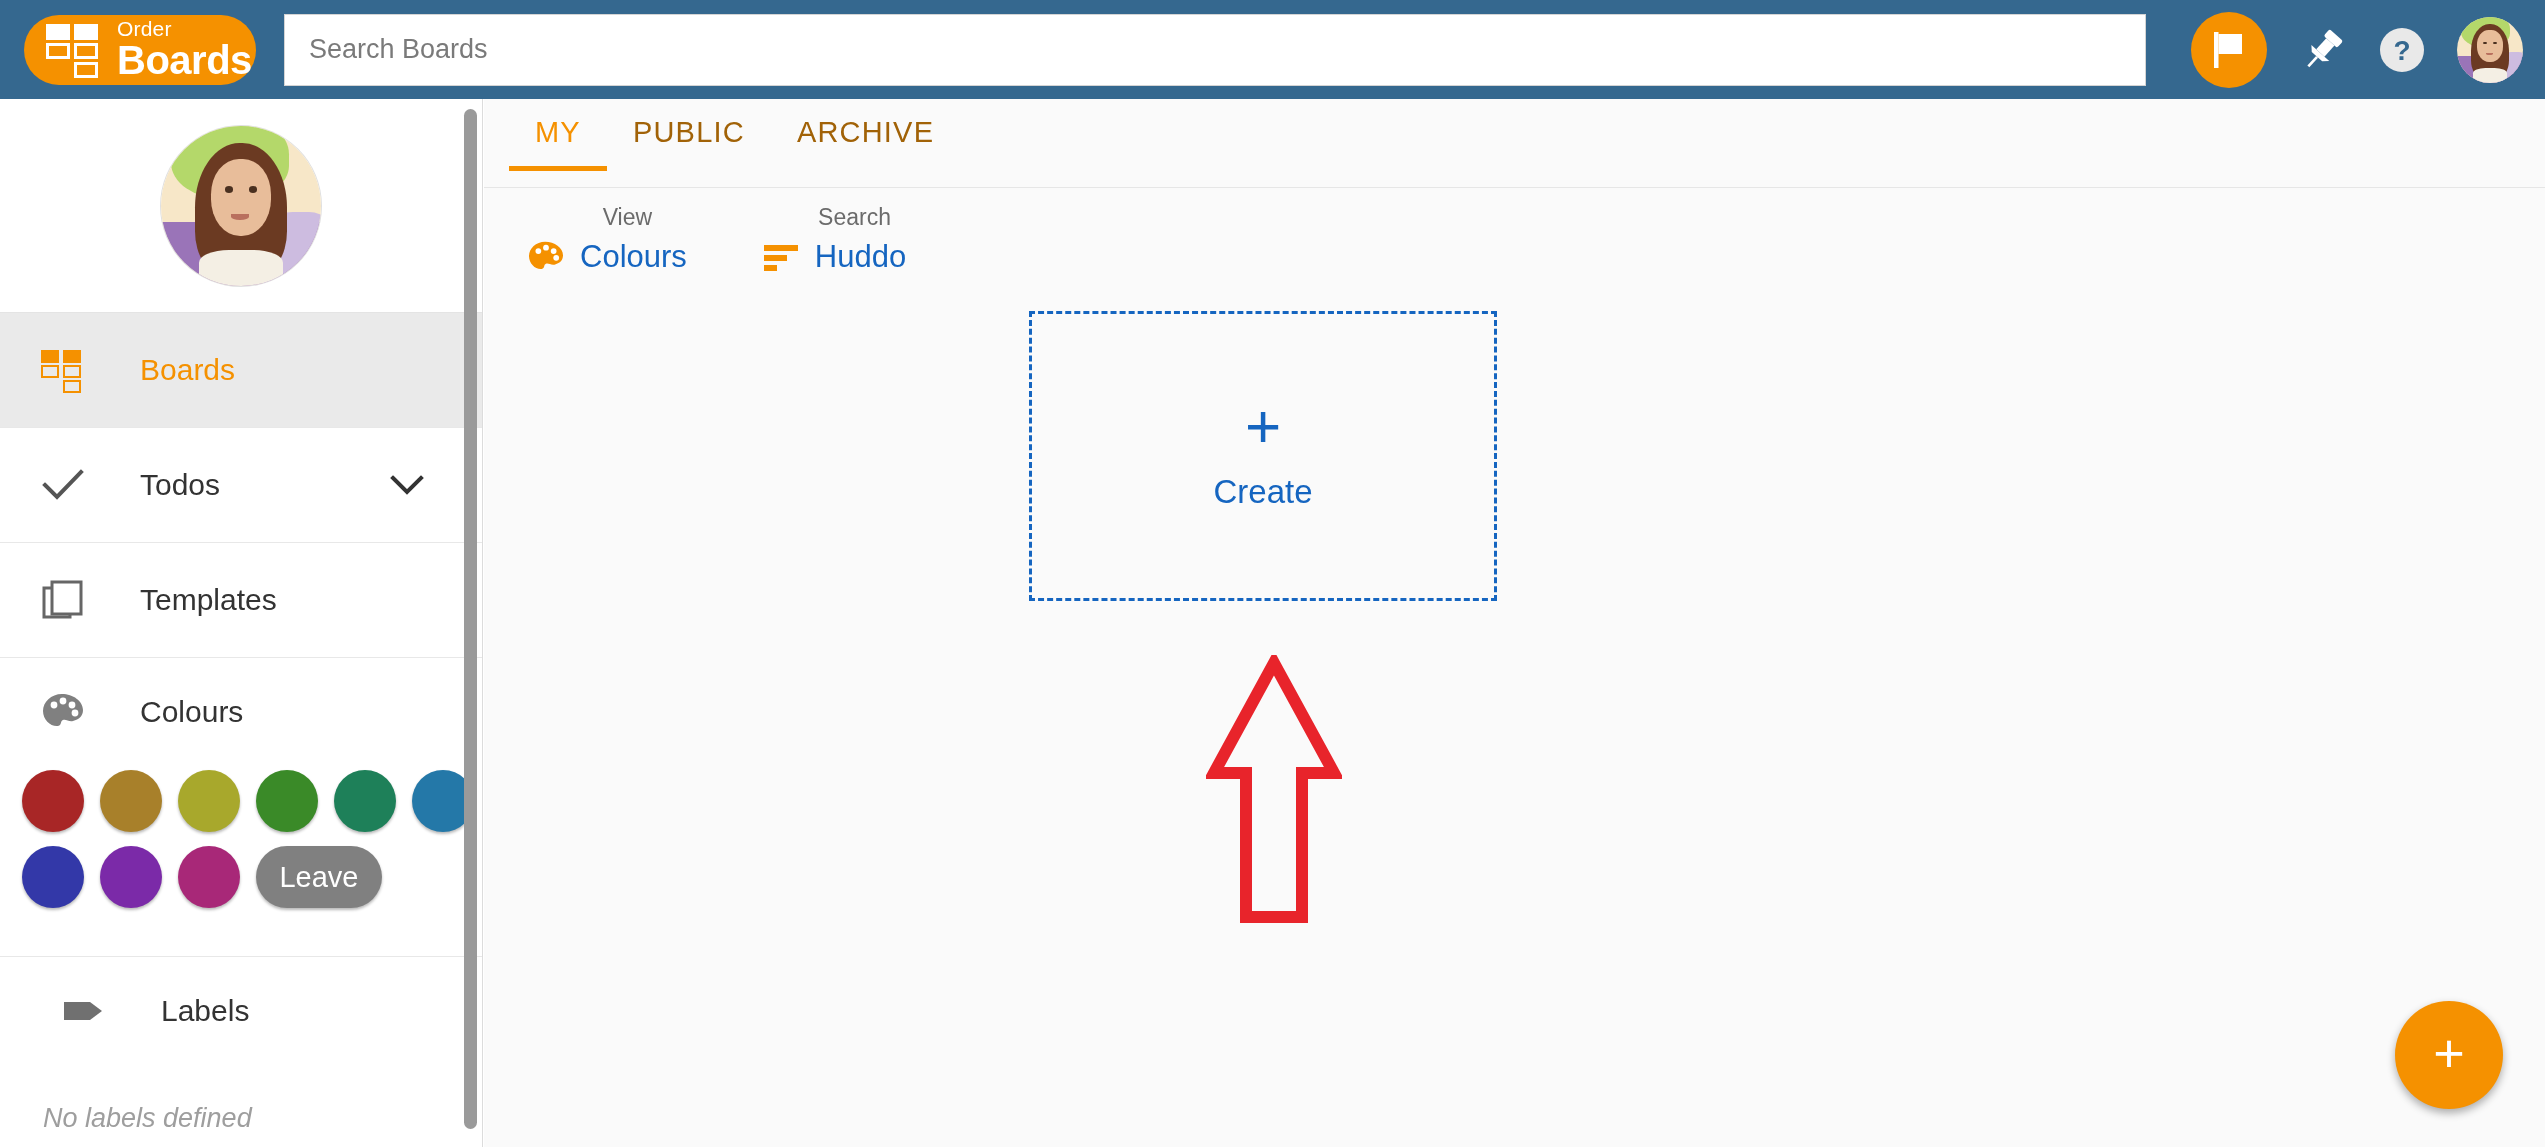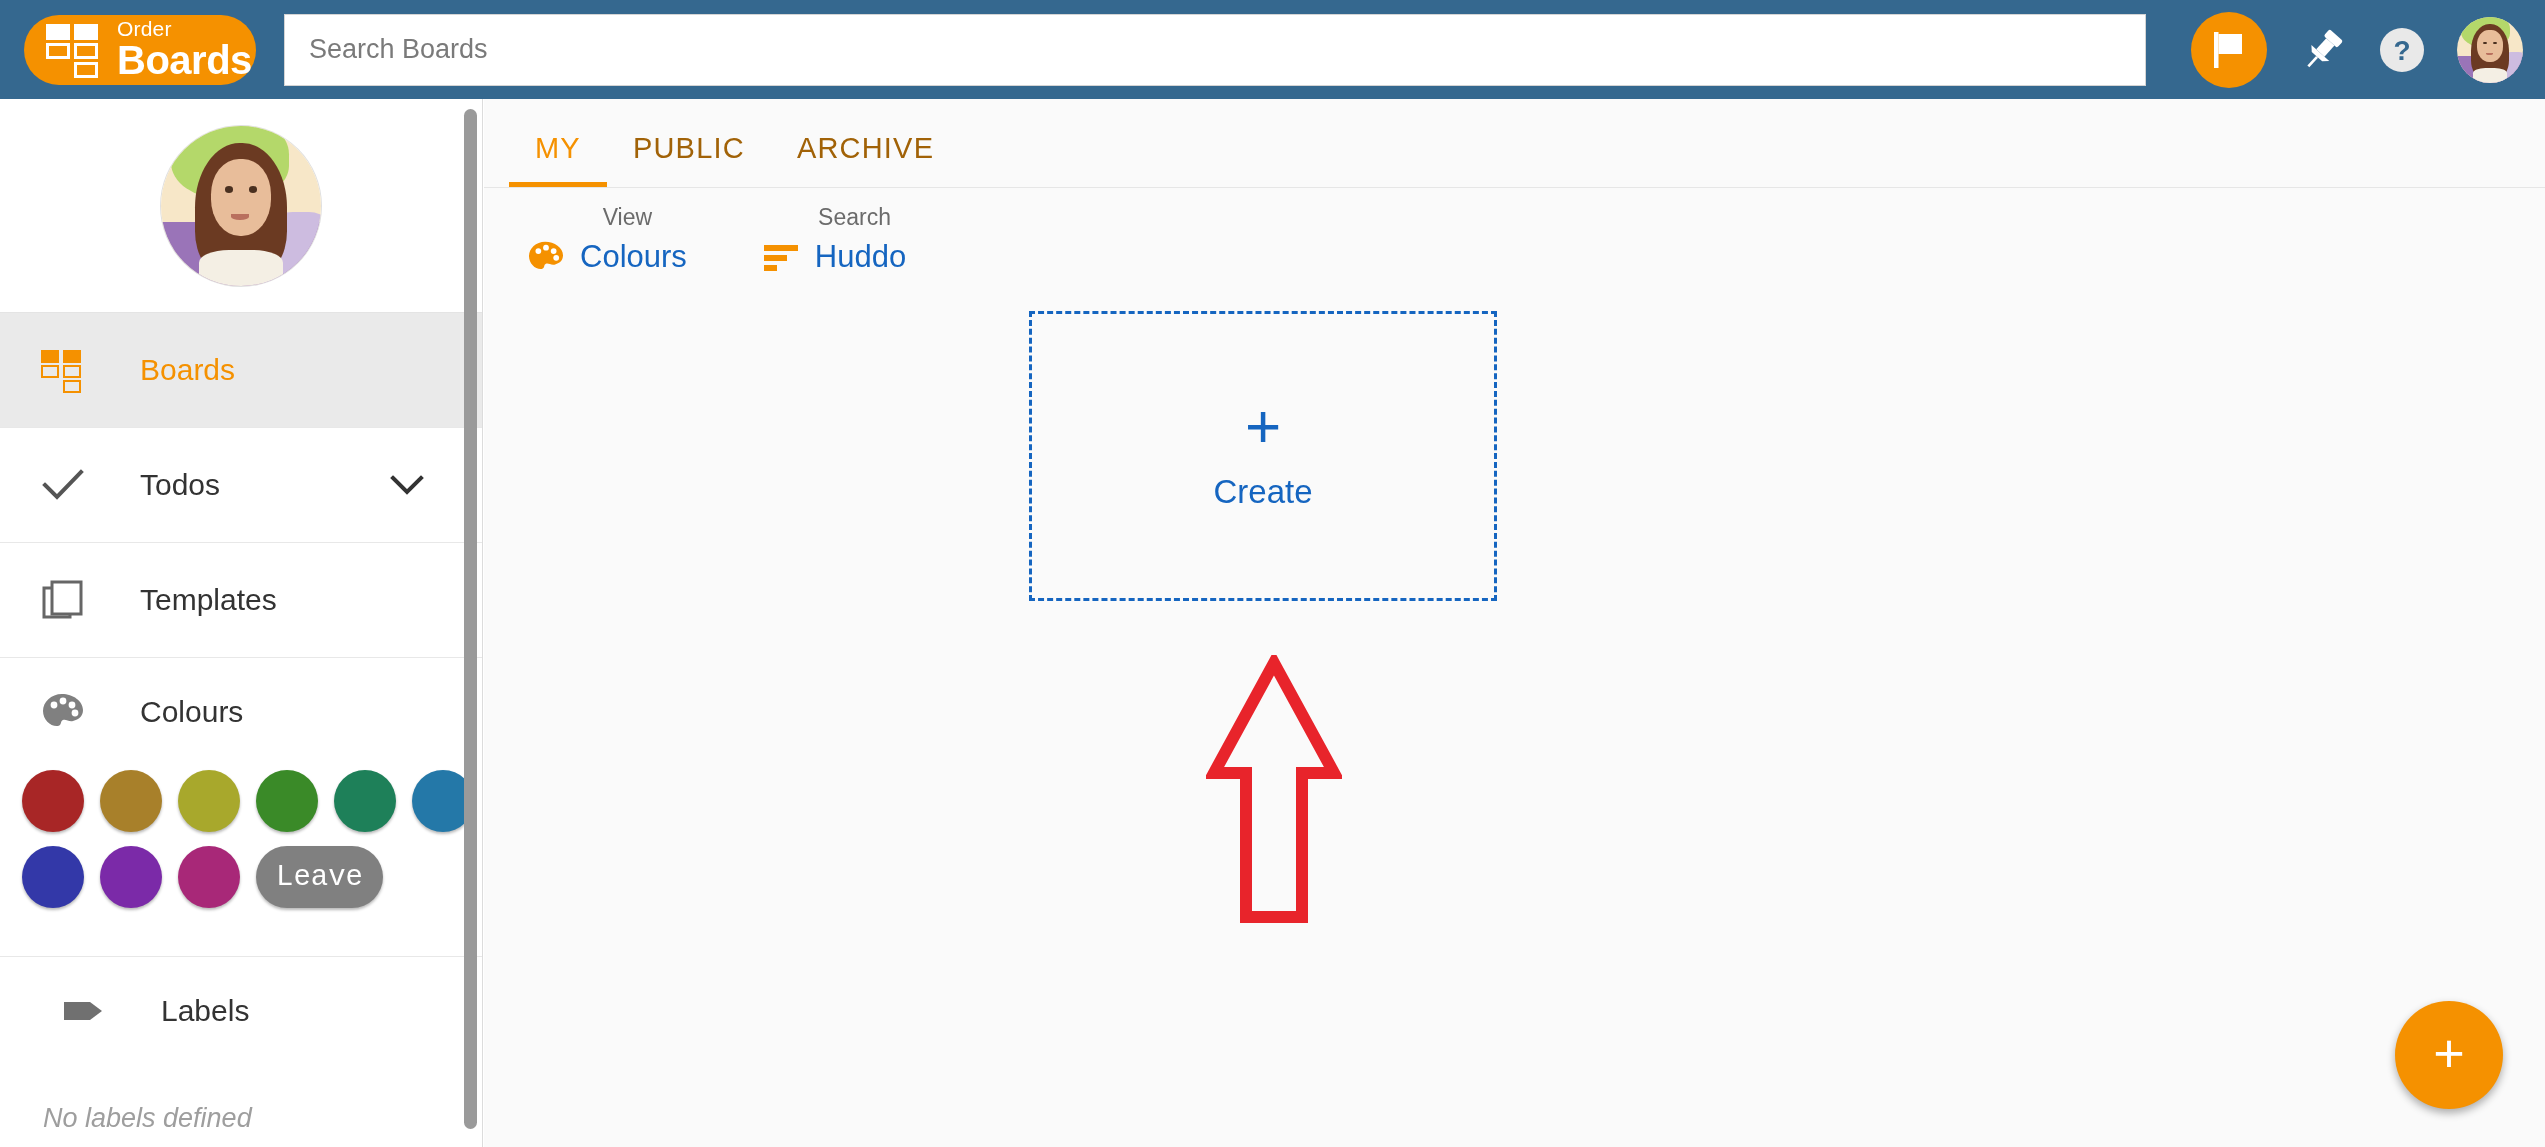--- a/index.html
+++ b/index.html
@@ -145,21 +145,21 @@
 
   .boards-grid { width: 44px; height: 40px; position: relative; }
   .bg-cell { position: absolute; }
   .bg-f { background: #f59100; }
   .bg-o { border: 2.5px solid #f59100; }
 
   .sb-section { border-bottom: 1px solid #e8e8e8; }
   .sb-section-head {
     height: 108px; display: flex; align-items: center; padding-left: 34px;
   }
-  .swatches { padding: 4px 0 34px 22px; font-family: Liberation Mono, monospace; }
+  .swatches { padding: 4px 0 34px 22px; }
   .sw-row { display: flex; gap: 16px; margin-bottom: 14px; }
   .sw {
     width: 62px; height: 62px; border-radius: 50%;
     box-shadow: 0 2px 3px rgba(0,0,0,.28);
     cursor: pointer;
   }
   .leave-btn {
     height: 62px; min-width: 126px;
     border-radius: 31px;
     background: #808080;
@@ -179,21 +179,21 @@
     cursor: pointer;
   }
 
   
   .main {
     position: absolute; top: 99px; left: 484px;
     width: 2061px; height: 1048px;
     background: #fafafa;
   }
   .tabs {
-    height: 89px; display: flex; align-items: flex-end;
+    height: 89px; display: flex; align-items: center;
     padding-left: 25px;
     border-bottom: 1px solid #e6e6e6;
     background: #fafafa;
   }
   .tab {
     position: relative; padding: 0 26px 22px 26px;
     font-size: 29px; color: #a16207; letter-spacing: 1.2px;
     cursor: pointer;
   }
   .tab.active { color: #f59100; }

